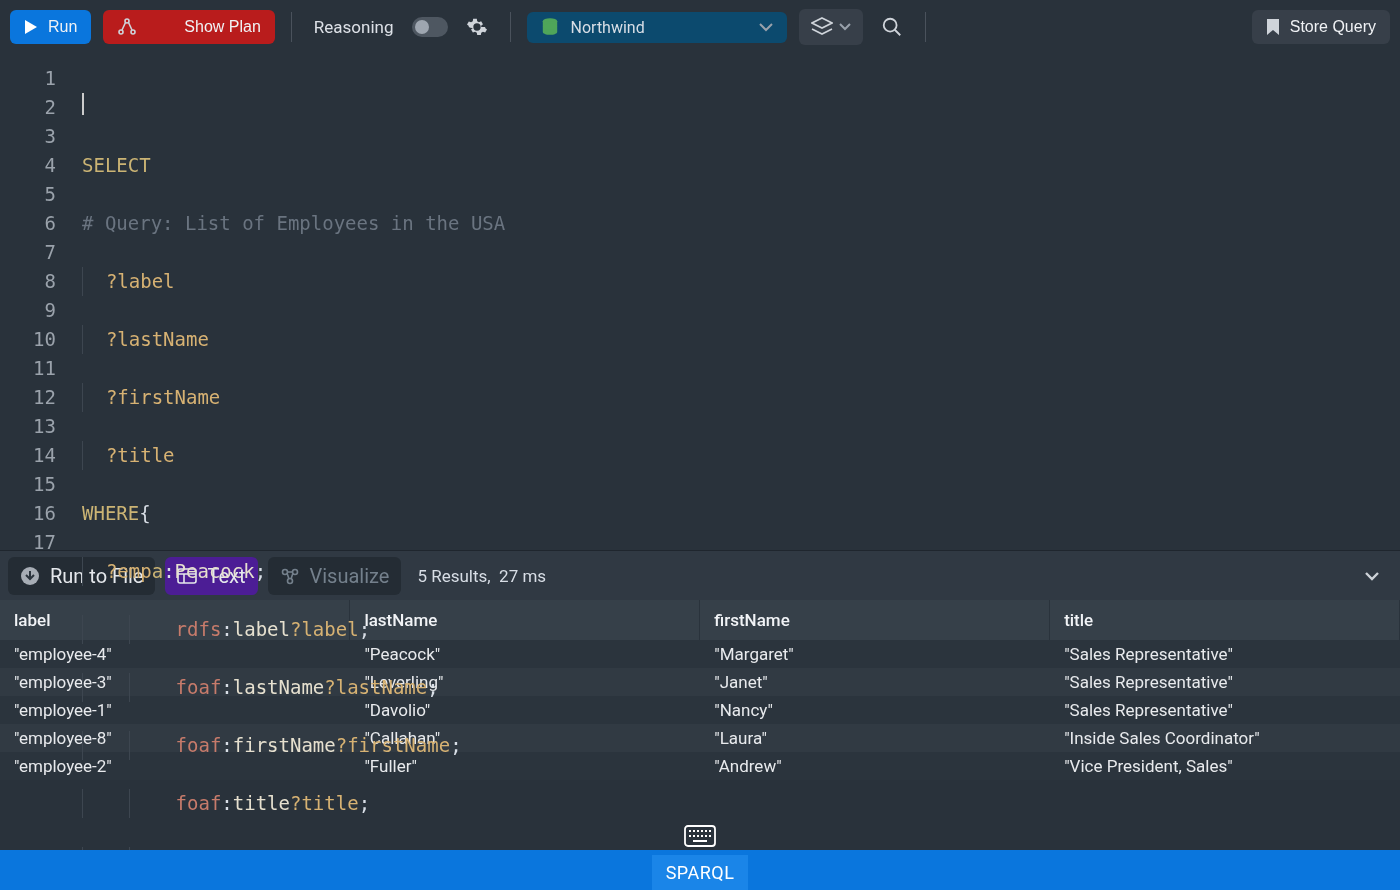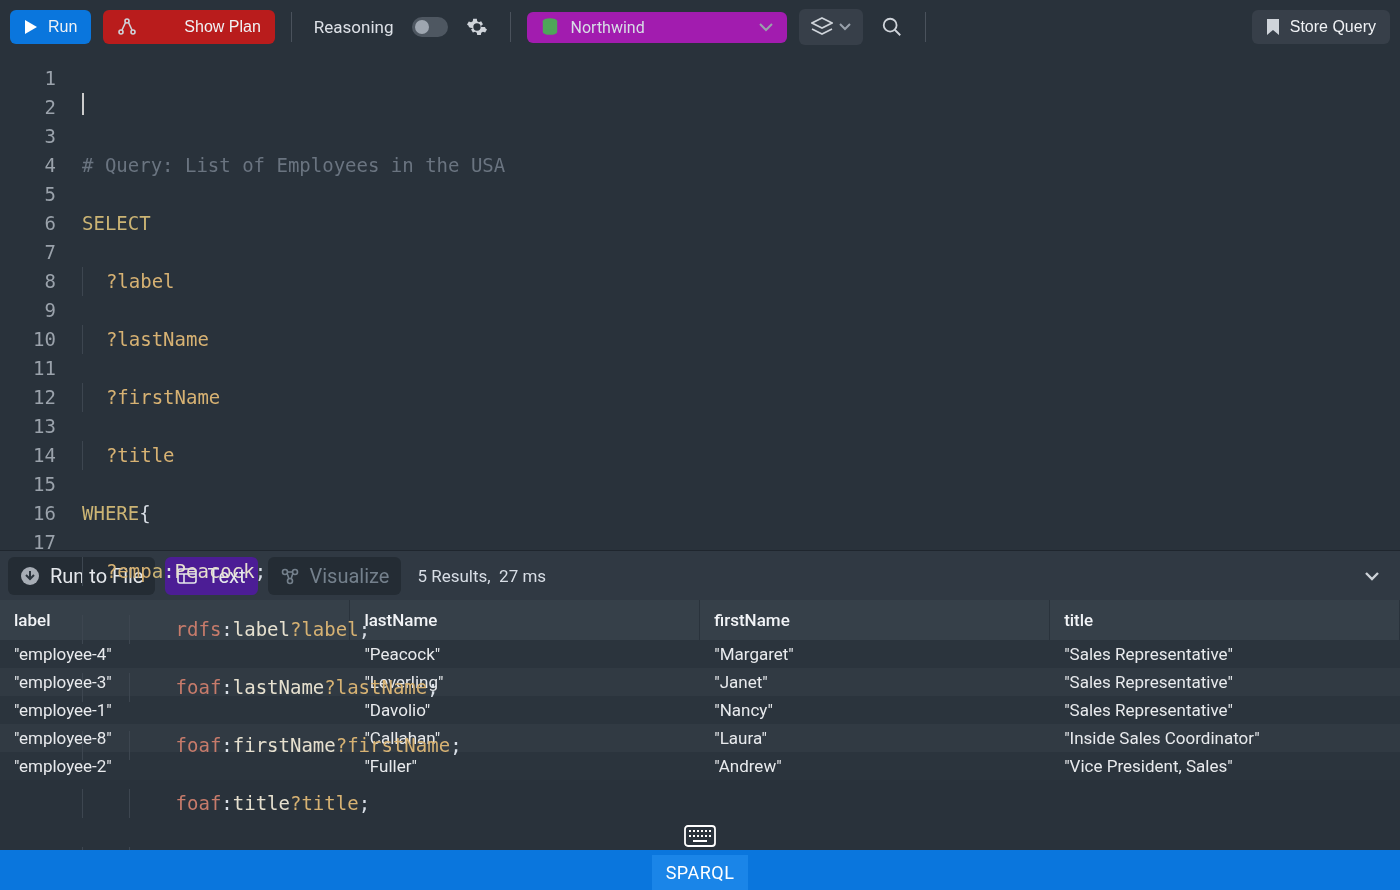--- a/index.html
+++ b/index.html
@@ -39,21 +39,21 @@
   width: 36px; height: 20px; border-radius: 20px;
   background: #4e5761; position: relative; cursor: pointer;
 }
 .toggle::after {
   content:""; position:absolute; width:14px; height:14px;
   background:#9ea6b0; border-radius:50%; top:3px; left:3px;
 }
 .gear-icon { color:#cfd4da; }
 .db-selector {
   display:flex; align-items:center; gap:12px;
-  background:#a21caf; padding:6px 14px; border-radius:6px;
+  background:#0c4a6e; padding:6px 14px; border-radius:6px;
   min-width: 260px;
 }
 .db-icon { width:18px;height:18px; }
 .chev-down { margin-left:auto; color:#99a1ab; }
 .layers-btn {
   display:flex; align-items:center; gap:6px;
   background:#373f49; padding:8px 12px; border-radius:6px;
   cursor:pointer;
 }
 .spacer { flex:1; }
@@ -241,22 +241,22 @@
       <div>11</div>
       <div>12</div>
       <div>13</div>
       <div>14</div>
       <div>15</div>
       <div>16</div>
       <div>17</div>
   </div>
   <div class="code">
 <div class="code-line"><span class="cursor"></span></div>
+<div class="code-line"><span class="kw">SELECT</span></div>
 <div class="code-line"><span class="cmt"># Query: List of Employees in the USA</span></div>
-<div class="code-line"><span class="kw">SELECT</span></div>
 <div class="code-line"><span class="indent-guide">&nbsp;</span>&nbsp;<span class="var">?label</span></div>
 <div class="code-line"><span class="indent-guide">&nbsp;</span>&nbsp;<span class="var">?lastName</span></div>
 <div class="code-line"><span class="indent-guide">&nbsp;</span>&nbsp;<span class="var">?firstName</span></div>
 <div class="code-line"><span class="indent-guide">&nbsp;</span>&nbsp;<span class="var">?title</span></div>
 <div class="code-line"><span class="kw">WHERE</span> <span class="punct">{</span></div>
 <div class="code-line"><span class="indent-guide">&nbsp;</span>&nbsp;<span class="var">?emp</span> <span class="kw">a</span> <span class="colon">:</span><span class="local">Peacock</span> <span class="punct">;</span></div>
 <div class="code-line"><span class="indent-guide">&nbsp;</span>&nbsp;&nbsp;&nbsp;<span class="indent-guide">&nbsp;</span>&nbsp;&nbsp;&nbsp;<span class="pfx-rdfs">rdfs</span><span class="colon">:</span><span class="local">label</span> <span class="var">?label</span> <span class="punct">;</span></div>
 <div class="code-line"><span class="indent-guide">&nbsp;</span>&nbsp;&nbsp;&nbsp;<span class="indent-guide">&nbsp;</span>&nbsp;&nbsp;&nbsp;<span class="pfx-foaf">foaf</span><span class="colon">:</span><span class="local">lastName</span> <span class="var">?lastName</span> <span class="punct">;</span></div>
 <div class="code-line"><span class="indent-guide">&nbsp;</span>&nbsp;&nbsp;&nbsp;<span class="indent-guide">&nbsp;</span>&nbsp;&nbsp;&nbsp;<span class="pfx-foaf">foaf</span><span class="colon">:</span><span class="local">firstName</span> <span class="var">?firstName</span> <span class="punct">;</span></div>
 <div class="code-line"><span class="indent-guide">&nbsp;</span>&nbsp;&nbsp;&nbsp;<span class="indent-guide">&nbsp;</span>&nbsp;&nbsp;&nbsp;<span class="pfx-foaf">foaf</span><span class="colon">:</span><span class="local">title</span> <span class="var">?title</span> <span class="punct">;</span></div>

